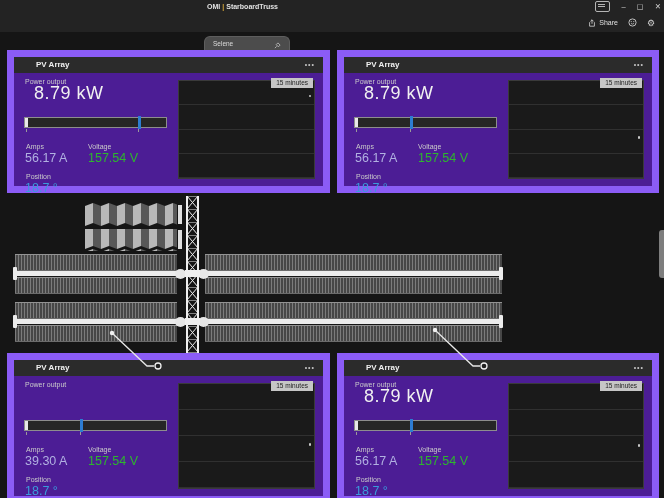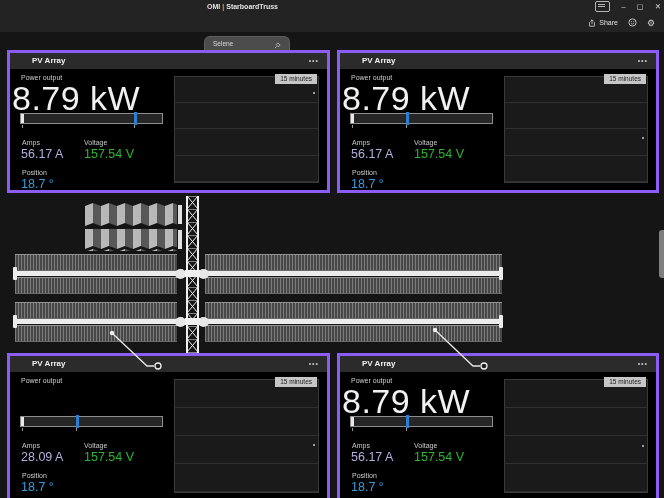--- a/index.html
+++ b/index.html
@@ -22,32 +22,32 @@
   .share{display:flex;align-items:center;gap:3px;font-size:7px;color:#e0e0e0;}
   .tool-icon{display:flex;align-items:center;}
 
   
   .tab{position:absolute;left:204px;top:36px;width:86px;height:14px;background:#4c4c4c;
        border:1px solid #5e5e5e;border-bottom:none;border-radius:6px 6px 0 0;box-sizing:border-box;
        display:flex;align-items:center;justify-content:space-between;padding:0 8px;}
   .tab .tab-label{font-size:6.5px;color:#dcdcdc;}
 
   
-  .panel{position:absolute;background:#000000;border:3px solid #8b5cf6;box-sizing:border-box;z-index:2;}
+  .panel{position:absolute;background:#4c1d95;border:7px solid #8b5cf6;box-sizing:border-box;z-index:2;}
   .p-tl{left:7px;top:50px;width:323px;height:143px;}
   .p-tr{left:337px;top:50px;width:322px;height:143px;}
   .p-bl{left:7px;top:353px;width:323px;height:150px;}
   .p-br{left:337px;top:353px;width:322px;height:150px;}
   .panel header{position:absolute;left:0;top:0;right:0;height:16px;background:#2b2b2b;}
   .panel header .ptitle{position:absolute;left:22px;top:0;line-height:16px;font-size:8px;font-weight:bold;color:#f0f0f0;}
   .panel header .more{position:absolute;right:8px;top:0;line-height:15px;font-size:7px;letter-spacing:1px;color:#c4c4c4;cursor:default;}
   .pbody{position:absolute;left:0;top:16px;right:0;bottom:0;}
   .mlabel{position:absolute;font-size:7px;color:#cbcbcb;white-space:nowrap;}
   .power-label{left:11px;top:5px;}
-  .power-value{position:absolute;left:2px;top:10px;font-size:34px;font-weight:300;color:#f1f1f1;letter-spacing:0.5px;white-space:nowrap;}
+  .power-value{position:absolute;left:20px;top:10px;font-size:18px;font-weight:300;color:#f1f1f1;letter-spacing:0.5px;white-space:nowrap;}
   .gauge{position:absolute;left:10px;top:44px;width:143px;height:11px;border:1px solid #8d8d8d;background:#262626;box-sizing:border-box;}
   .gauge .startbar{position:absolute;left:0;top:0;bottom:0;width:3px;background:#e9e9e9;}
   .gauge .needle{position:absolute;top:-2px;width:3px;height:13px;background:#2d7dd2;}
   .gauge .tick{position:absolute;bottom:-5px;width:1px;height:3px;background:#9a9a9a;}
   .gauge .tick.start{left:1px;}
   .amps-label{left:12px;top:70px;}
   .volt-label{left:74px;top:70px;}
   .metric-value{position:absolute;font-size:12.5px;white-space:nowrap;text-align:center;}
   .amps-value{left:11px;top:78px;color:#b1b1e1;}
   .volt-value{left:74px;top:78px;color:#2eb62e;}
@@ -237,21 +237,21 @@
     </header>
     <div class="pbody">
       <span class="mlabel power-label">Power output</span>
       <div class="gauge">
         <span class="startbar"></span>
         <span class="needle" style="left: 39%;"></span>
         <span class="tick start"></span>
         <span class="tick" style="left: 39%;"></span>
       </div>
       <span class="mlabel amps-label">Amps</span>
-      <span class="metric-value amps-value">28.09 A</span>
+      <span class="metric-value amps-value">39.30 A</span>
       <span class="mlabel volt-label">Voltage</span>
       <span class="metric-value volt-value">157.54 V</span>
       <span class="mlabel pos-label">Position</span>
       <span class="metric-value pos-value">18.7 °</span>
       <div class="chart">
         <span class="badge">15 minutes</span>
         <span class="dot" style="top: 57%;"></span>
       </div>
     </div>
   </section>

